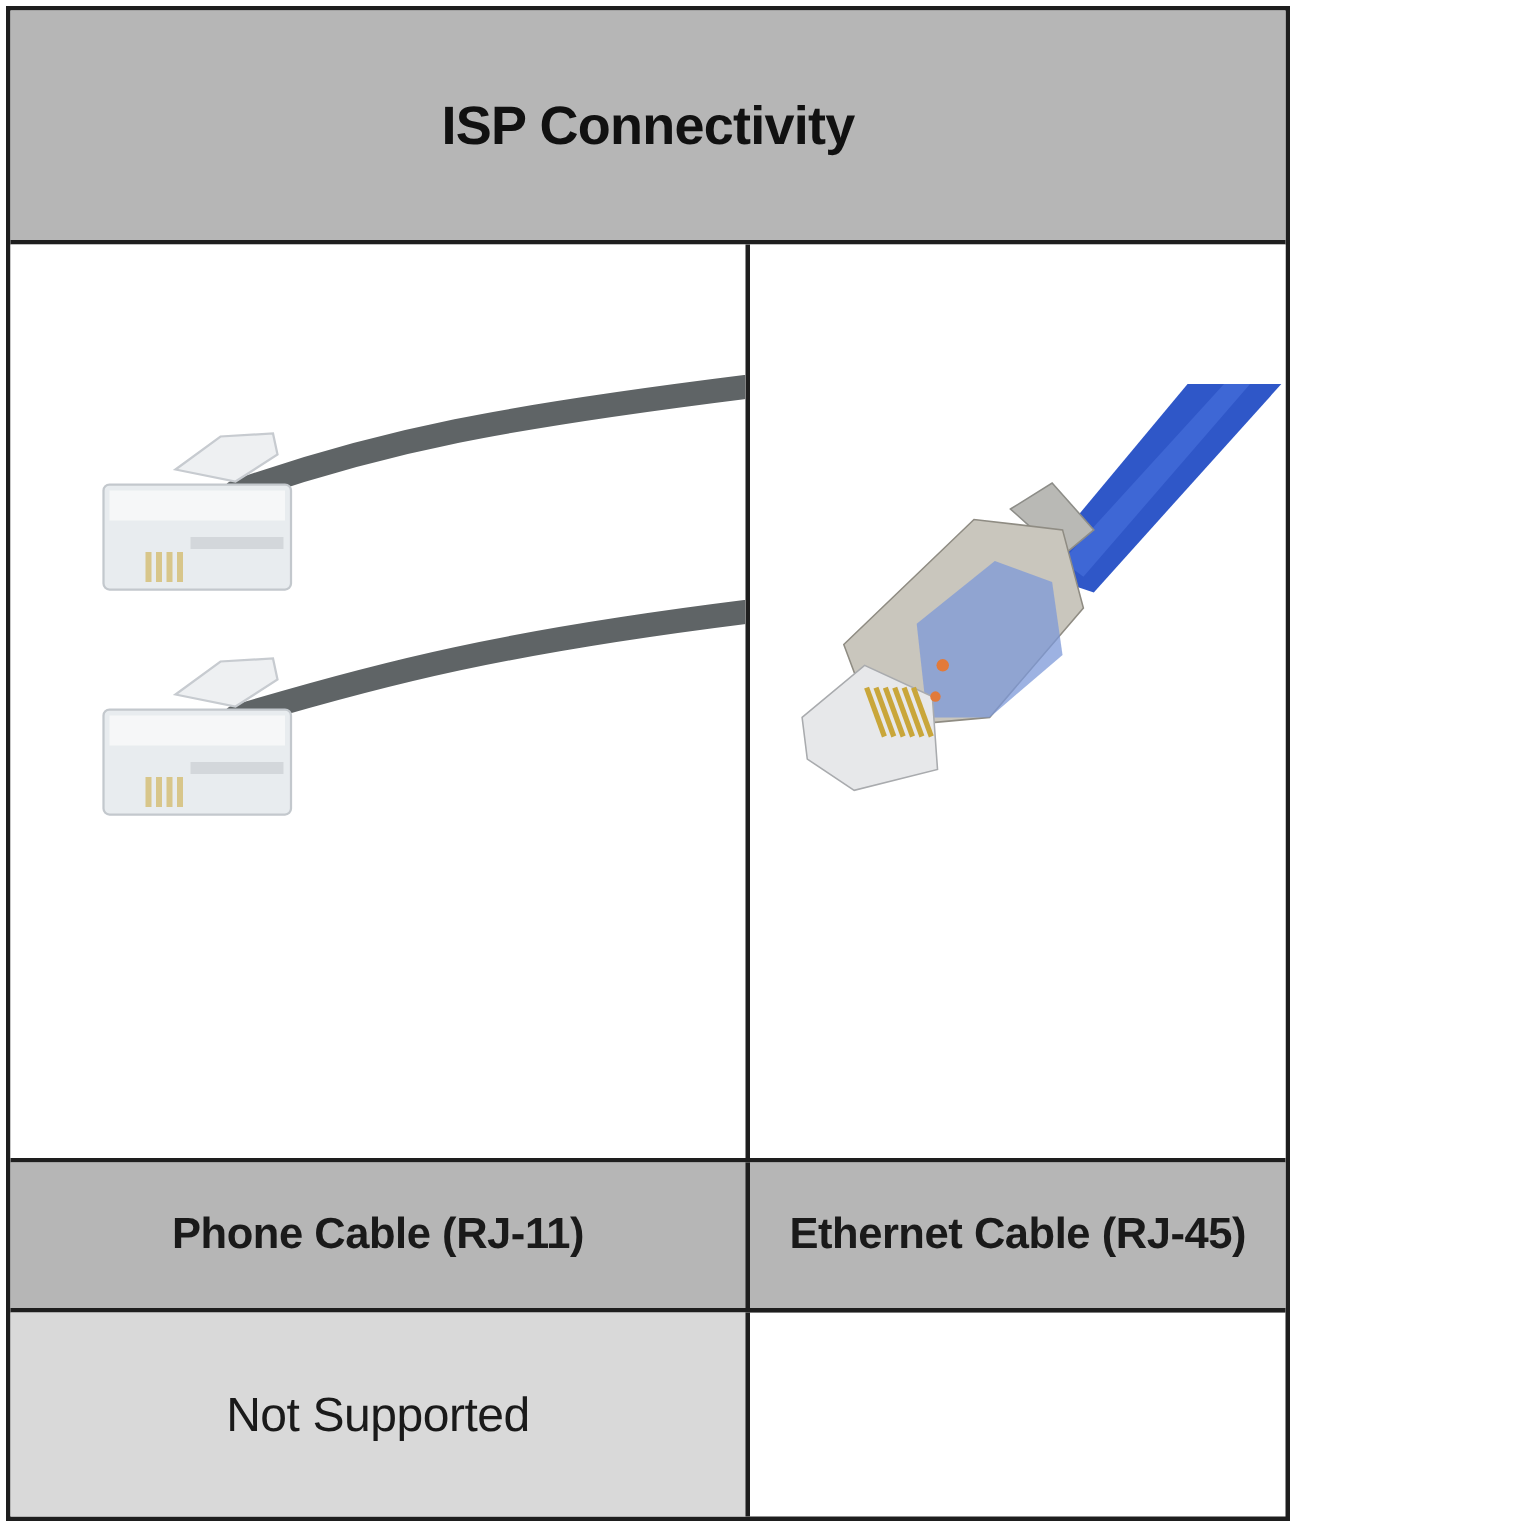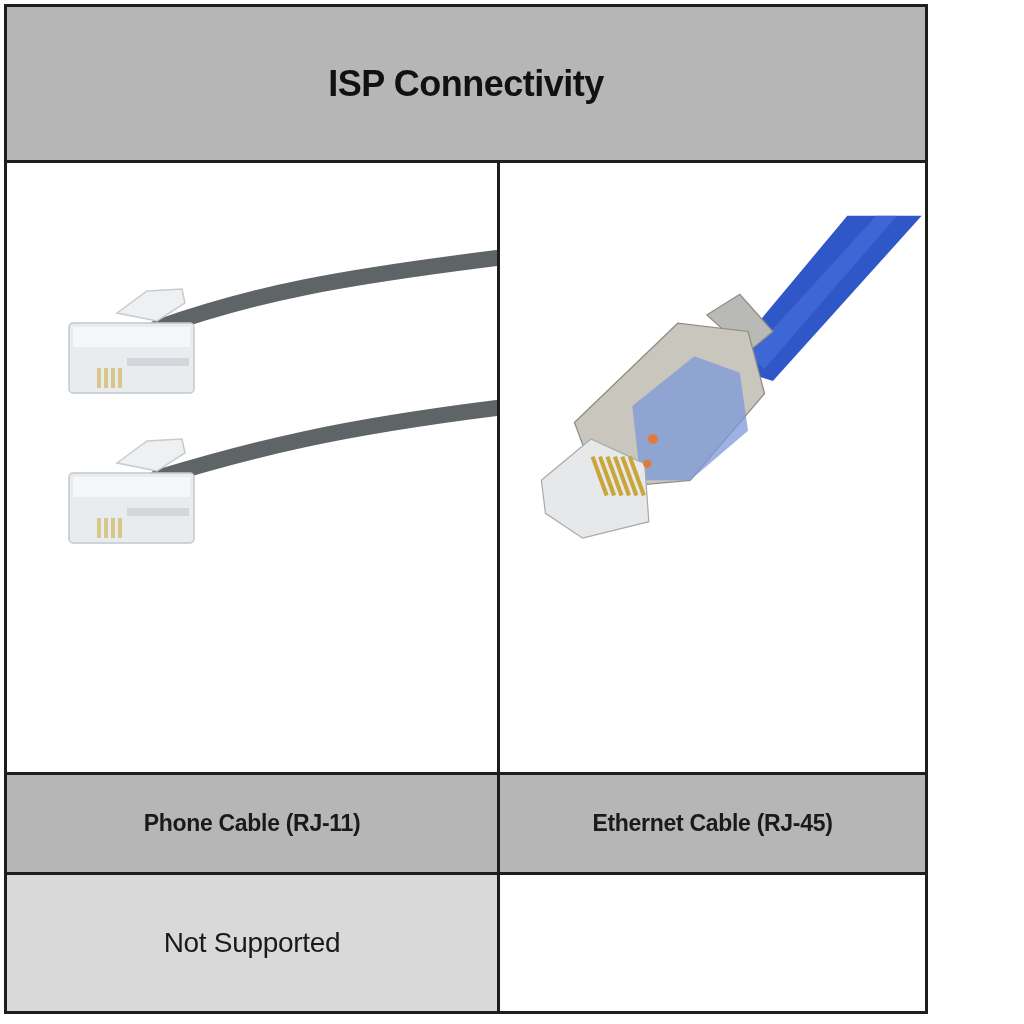--- a/index.html
+++ b/index.html
@@ -1,36 +1,36 @@
 <!DOCTYPE html>
 <html><head>
 <meta charset="utf-8">
 <style>
   html, body { margin: 0; padding: 0; background: #ffffff; }
   body { width: 1024px; height: 1024px; position: relative; overflow: hidden;
          font-family: "Liberation Sans", "DejaVu Sans", sans-serif; }
   .table {
-    position: absolute; left: 4px; top: 4px; width: 924px; height: 1010px;
+    position: absolute; left: 4px; top: 4px; width: 856px; height: 1010px;
     border: 3px solid #1e1e1e; box-sizing: border-box;
     display: grid;
     grid-template-columns: 493px 1fr;
     grid-template-rows: 156px 612px 100px 1fr;
     background: #ffffff;
   }
   .cell { box-sizing: border-box; display: flex; align-items: center; justify-content: center; position: relative; overflow: hidden; }
   .title-cell { grid-column: 1 / span 2; background: #b6b6b6; border-bottom: 3px solid #1e1e1e; }
   .title { font-weight: bold; font-size: 36px; color: #111; letter-spacing: -0.5px; }
   .img-cell { background: #ffffff; border-bottom: 3px solid #1e1e1e; }
   .img-cell.left { border-right: 3px solid #1e1e1e; }
   .label-cell { background: #b6b6b6; border-bottom: 3px solid #1e1e1e; }
   .label-cell.left { border-right: 3px solid #1e1e1e; }
-  .label { font-weight: bold; font-size: 23px; color: #1a1a1a; letter-spacing: -0.3px; }
+  .label { font-weight: bold; font-size: 29px; color: #1a1a1a; letter-spacing: -0.3px; }
   .status-cell { background: #d9d9d9; }
   .status-cell.left { border-right: 3px solid #1e1e1e; }
-  .status { font-size: 28px; color: #1a1a1a; letter-spacing: -0.3px; }
+  .status { font-size: 32px; color: #1a1a1a; letter-spacing: -0.3px; }
   svg { display: block; }
 </style>
 </head>
 <body>
 
 <div class="table">
 
   <div class="cell title-cell">
     <span class="title">ISP Connectivity</span>
   </div>

